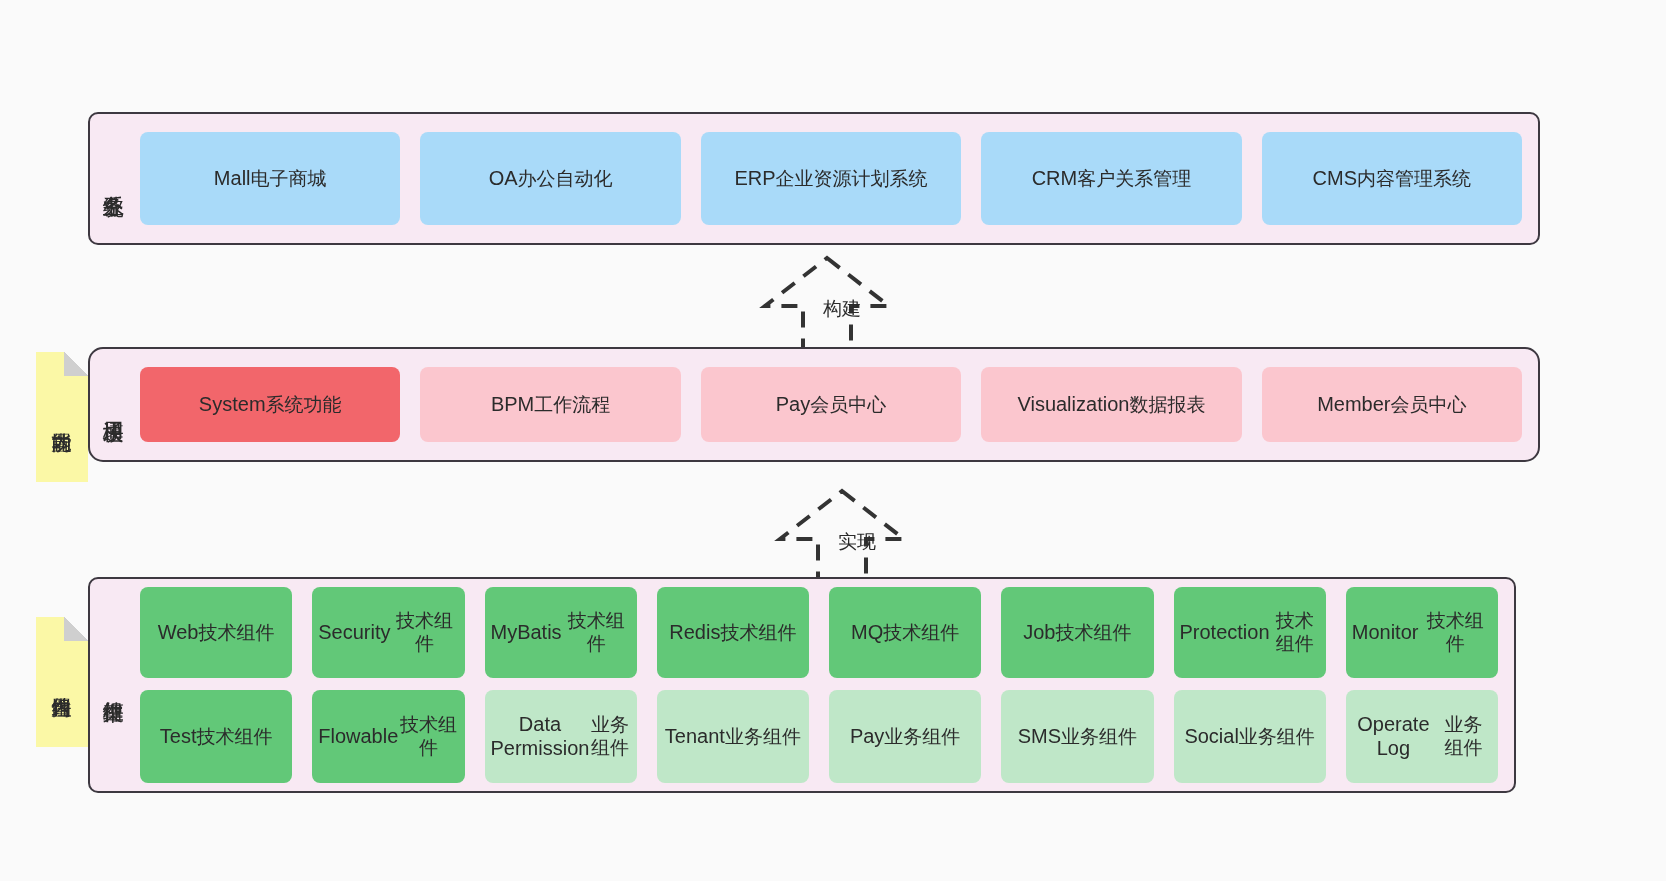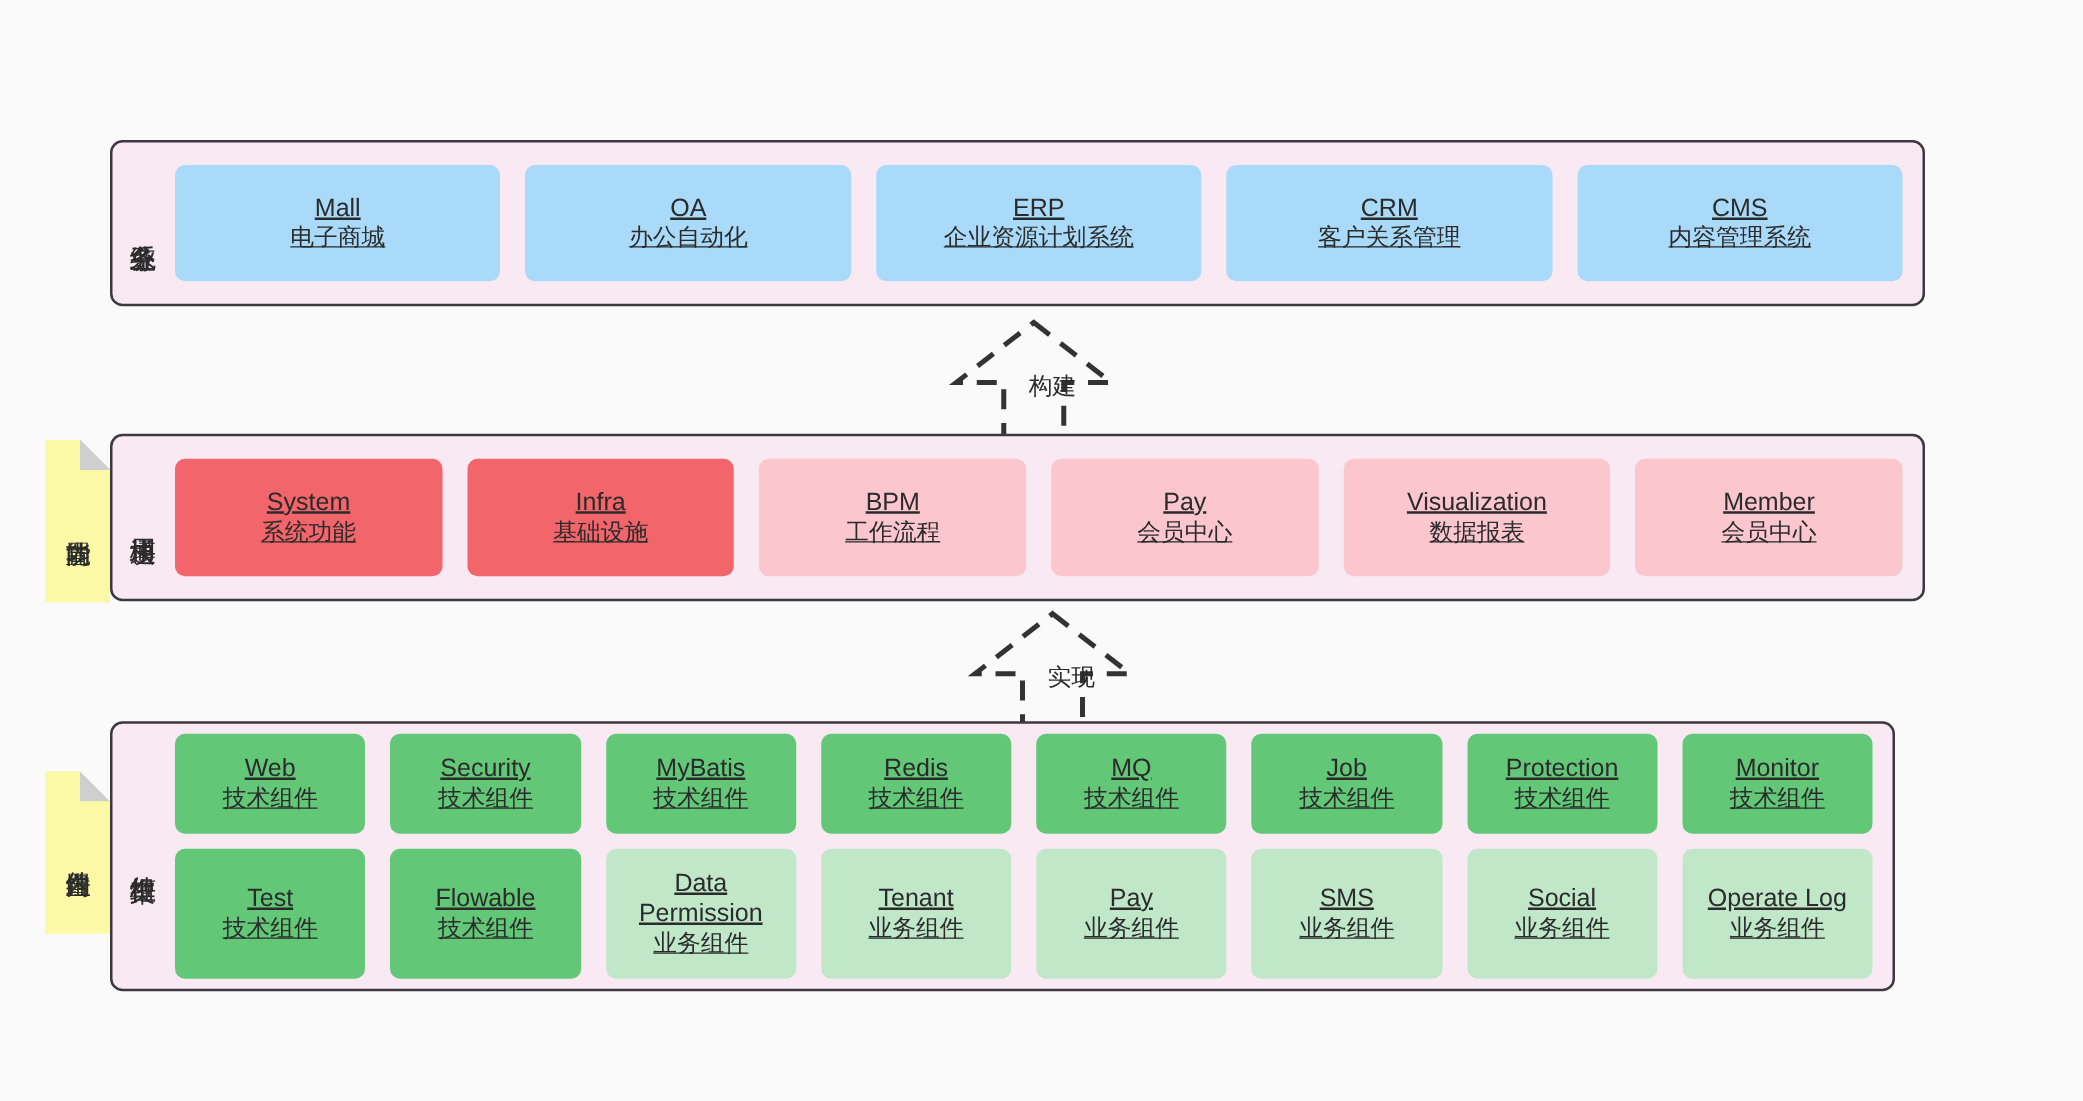--- a/index.html
+++ b/index.html
@@ -54,40 +54,40 @@
     flex: 1 1 auto;
     gap: 20px;
     align-items: stretch;
   }
 
   
   .card {
     flex: 1 1 0;
     border-radius: 8px;
     display: flex;
-    flex-direction: column;
+    flex-direction: row;
+    align-items: center;
     justify-content: center;
     text-align: center;
     color: #2b2b2b;
     line-height: 1.22;
     padding: 4px 6px;
-    text-decoration: underline;
   }
   .card .t1 { font-size: 20px; }
   .card .t2 { font-size: 19px; }
 
   .c-blue        { background: #a9daf9; }
   .c-red         { background: #f2666b; }
   .c-pink        { background: #fbc6ce; }
   .c-green       { background: #62c878; }
   .c-lightgreen  { background: #bfe7c8; }
 
   
   #layer-business  { left: 88px;  top: 112px; width: 1452px; height: 133px; }
-  #layer-common    { left: 88px;  top: 347px; width: 1452px; height: 134px; }
+  #layer-common    { left: 88px;  top: 347px; width: 1452px; height: 115px; border-radius: 15px; }
   #layer-framework { left: 88px;  top: 577px; width: 1428px; height: 216px; }
 
   #layer-business  .layer-body,
   #layer-common    .layer-body { padding: 0 4px; }
   #layer-framework .layer-body { padding: 0 4px; gap: 12px; }
 
   #layer-business  .card,
   #layer-common    .card { margin: 10px 0; }
 
   
@@ -179,24 +179,20 @@
     <span>内置功能</span>
   </div>
   <div class="layer" id="layer-common">
     <div class="layer-title">通用模块</div>
     <div class="layer-body">
       <div class="row">
         <div class="card c-red">
           <span class="t1">System</span>
           <span class="t2">系统功能</span>
         </div>
-        <div class="card c-red">
-          <span class="t1">Infra</span>
-          <span class="t2">基础设施</span>
-        </div>
         <div class="card c-pink">
           <span class="t1">BPM</span>
           <span class="t2">工作流程</span>
         </div>
         <div class="card c-pink">
           <span class="t1">Pay</span>
           <span class="t2">会员中心</span>
         </div>
         <div class="card c-pink">
           <span class="t1">Visualization</span>

